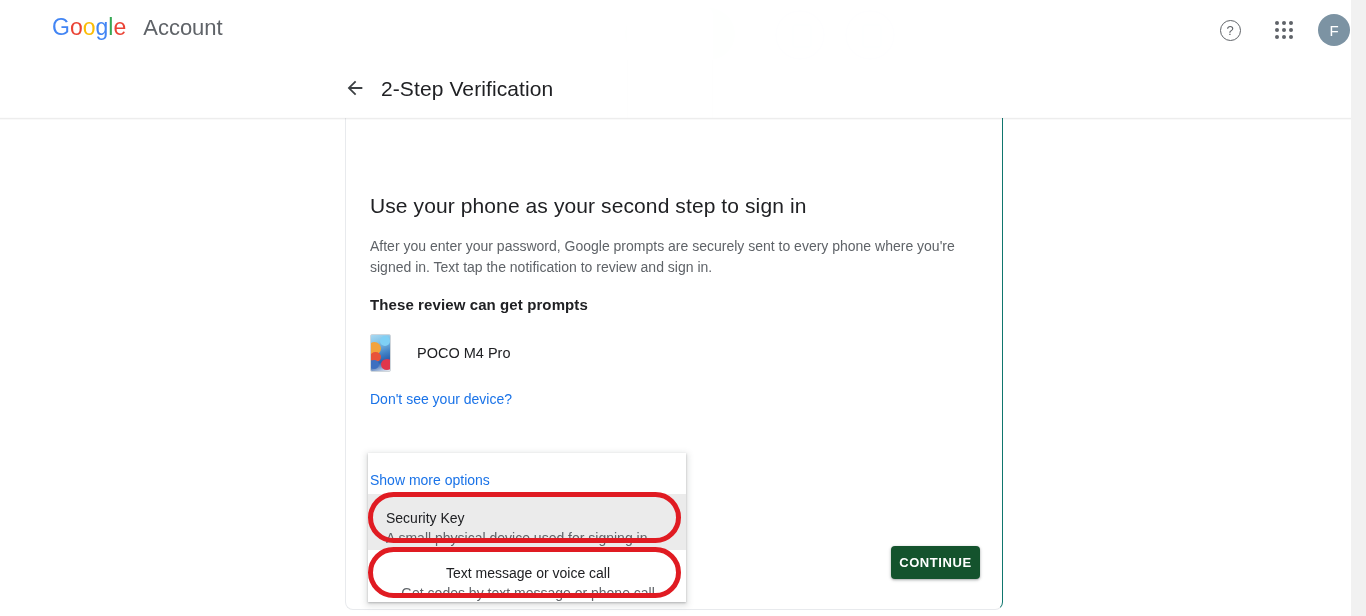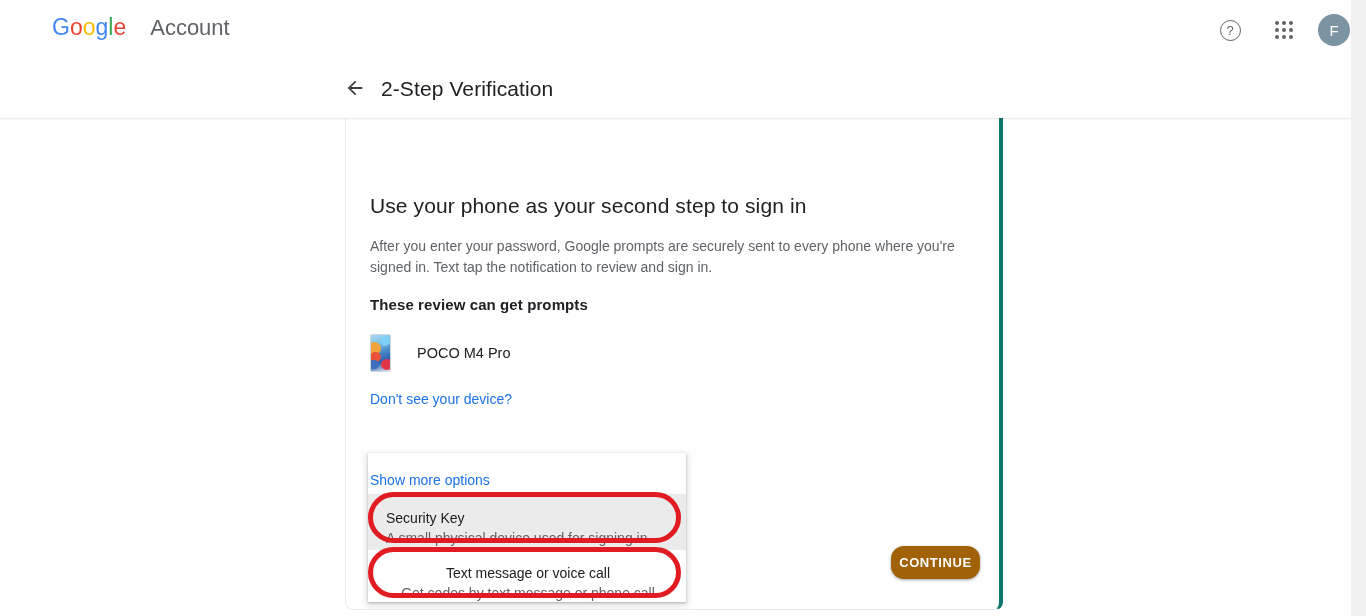--- a/index.html
+++ b/index.html
@@ -23,21 +23,21 @@
   .brand {
     position: absolute; left: 20px; top: 14px;
     font-size: 22px; letter-spacing: 0px; white-space: nowrap;
   }
   .brand .g-logo { font-family: "Liberation Sans", sans-serif; font-size: 23px; margin-left: 32px; }
   .brand .g-logo span { font-weight: 400; }
   .c-blue { color: #4285f4; }
   .c-red { color: #ea4335; }
   .c-yellow { color: #fbbc05; }
   .c-green { color: #34a853; }
-  .brand .acct { color: #5f6368; font-size: 22px; margin-left: 24px; font-weight: 400; }
+  .brand .acct { color: #5f6368; font-size: 22px; margin-left: 17px; font-weight: 400; }
 
   .topbar-right {
     position: absolute; right: 16px; top: 0; height: 60px;
     display: flex; align-items: center; gap: 14px;
   }
   .icon-btn {
     width: 40px; height: 40px; border-radius: 50%;
     display: flex; align-items: center; justify-content: center;
     cursor: pointer; background: transparent;
   }
@@ -130,21 +130,21 @@
   }
   .illu-shadow {
     position: absolute; left: 258px; top: 278px; width: 136px; height: 10px;
     background: radial-gradient(ellipse at center, rgba(0,0,0,0.10), rgba(0,0,0,0) 70%);
   }
 
   
   .card {
     position: absolute; left: 345px; top: 118px; width: 658px; height: 492px;
     background: #ffffff;
-    border-left: 1px solid #e8eaed; border-right: 4px solid #0f766e;
+    border-left: 1px solid #e8eaed; border-right: 1px solid #0f766e;
     border-bottom: 1px solid #e8eaed;
     border-radius: 0 0 8px 8px;
     z-index: 10; overflow: hidden;
   }
   .card-inner { position: relative; width: 100%; height: 100%; }
 
   .headline {
     position: absolute; left: 24px; top: 76px;
     font-size: 21px; color: #202124; font-weight: 400; letter-spacing: .1px;
   }
@@ -220,22 +220,22 @@
   .annot {
     position: absolute; border: 5px solid #e01b22; border-radius: 26px;
     z-index: 45; pointer-events: none;
   }
   .annot-1 { left: 368px; top: 492px; width: 313px; height: 51px; }
   .annot-2 { left: 368px; top: 547px; width: 313px; height: 51px; }
 
   
   .continue-btn {
     position: absolute; left: 891px; top: 546px; width: 89px; height: 33px;
-    background: #a16207; color: #ffffff;
-    border: none; border-radius: 13px;
+    background: #14532d; color: #ffffff;
+    border: none; border-radius: 4px;
     font-family: "Liberation Sans", sans-serif;
     font-size: 13px; font-weight: 700; letter-spacing: .6px;
     display: flex; align-items: center; justify-content: center;
     cursor: pointer; z-index: 20;
     box-shadow: 0 1px 2px rgba(60,64,67,0.30), 0 1px 3px 1px rgba(60,64,67,0.15);
   }
 
   
   .scrollbar-track {
     position: absolute; right: 0; top: 0; width: 15px; height: 616px;

